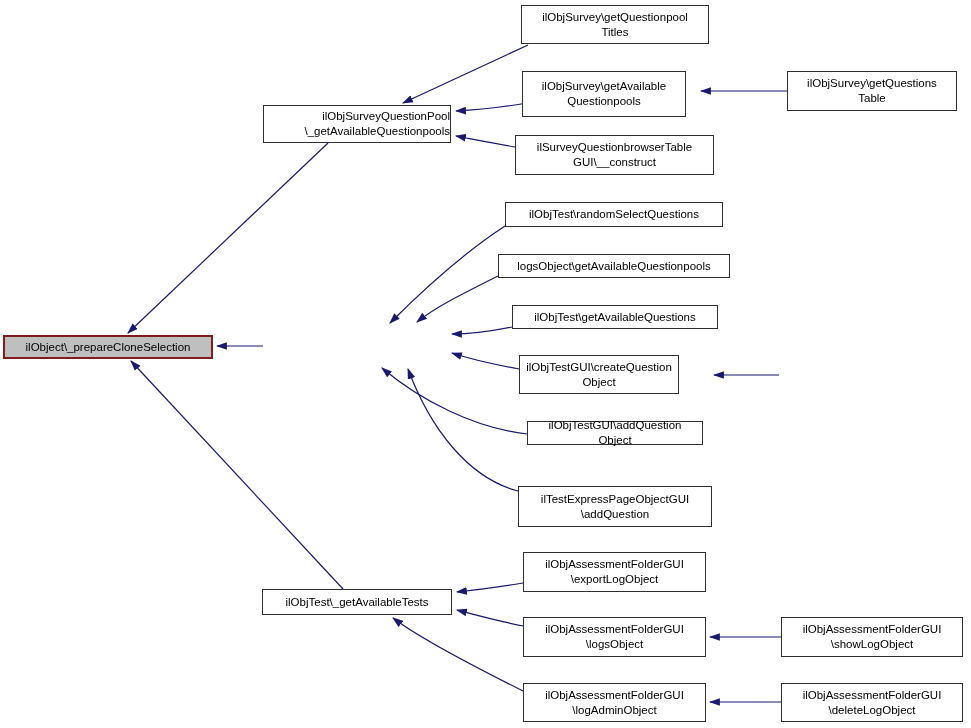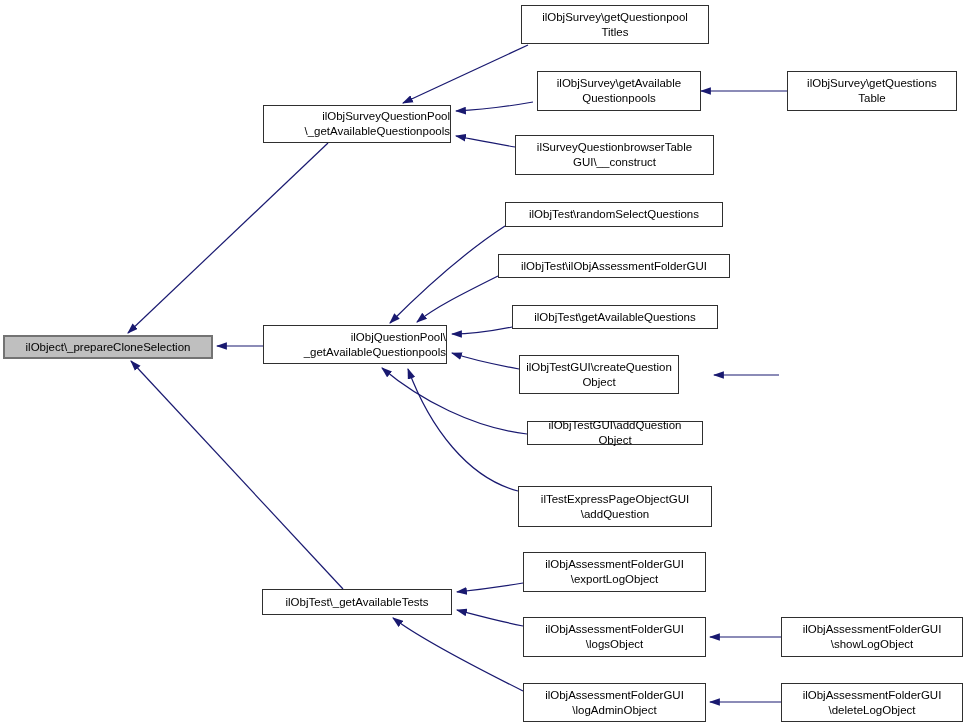--- a/index.html
+++ b/index.html
@@ -21,21 +21,21 @@
     font-size:11.5px;
     line-height:15px;
     display:flex;
     flex-direction:column;
     align-items:center;
     justify-content:center;
     white-space:nowrap;
     text-align:left;
   }
   .node.left{align-items:flex-end;padding-left:7px;text-align:left;}
-  .node.main{background:#bfbfbf;border:2px solid #737373;}
+  .node.main{background:#bfbfbf;border:2px solid #7f1d1d;}
 </style>
 </head>
 <body>
 
 <div class="canvas">
 
   <svg class="edge-layer" width="971" height="728" viewBox="0 0 971 728" xmlns="http://www.w3.org/2000/svg">
     <defs>
       <marker id="arrow" viewBox="0 0 10 7" refX="9" refY="3.5" markerWidth="11" markerHeight="8" orient="auto" markerUnits="userSpaceOnUse">
         <path d="M0,0 L10,3.5 L0,7 Z" fill="#191970"></path>
@@ -64,55 +64,51 @@
 
   <div class="node main" style="left:3px;top:335px;width:210px;height:24px">
     <span>ilObject\_prepareCloneSelection</span>
   </div>
 
   <div class="node left" style="left:263px;top:105px;width:188px;height:38px">
     <span>ilObjSurveyQuestionPool</span>
     <span>\_getAvailableQuestionpools</span>
   </div>
 
-  <div class="node left" style="left:263px;top:325px;width:184px;height:39px">
-    <span>ilObjQuestionPool\</span>
-    <span>_getAvailableQuestionpools</span>
-  </div>
 
   <div class="node" style="left:262px;top:589px;width:190px;height:26px">
     <span>ilObjTest\_getAvailableTests</span>
   </div>
 
   <div class="node" style="left:521px;top:5px;width:188px;height:39px">
     <span>ilObjSurvey\getQuestionpool</span>
     <span>Titles</span>
   </div>
 
-  <div class="node" style="left:537px;top:71px;width:164px;height:40px">
+  <div class="node" style="left:522px;top:71px;width:164px;height:46px">
     <span>ilObjSurvey\getAvailable</span>
     <span>Questionpools</span>
   </div>
 
   <div class="node" style="left:515px;top:135px;width:199px;height:40px">
     <span>ilSurveyQuestionbrowserTable</span>
     <span>GUI\__construct</span>
   </div>
 
   <div class="node" style="left:505px;top:202px;width:218px;height:25px">
     <span>ilObjTest\randomSelectQuestions</span>
   </div>
 
   <div class="node" style="left:787px;top:71px;width:170px;height:40px">
     <span>ilObjSurvey\getQuestions</span>
     <span>Table</span>
   </div>
 
   <div class="node" style="left:498px;top:254px;width:232px;height:24px">
-    <span>ilObjTest\ilObjAssessmentFolderGUI</span>
+    <span>logsObject\getAvailableQuestionpools</span>
   </div>
 
   <div class="node" style="left:512px;top:305px;width:206px;height:24px">
     <span>ilObjTest\getAvailableQuestions</span>
   </div>
 
   <div class="node" style="left:519px;top:355px;width:160px;height:39px">
     <span>ilObjTestGUI\createQuestion</span>
     <span>Object</span>
   </div>

